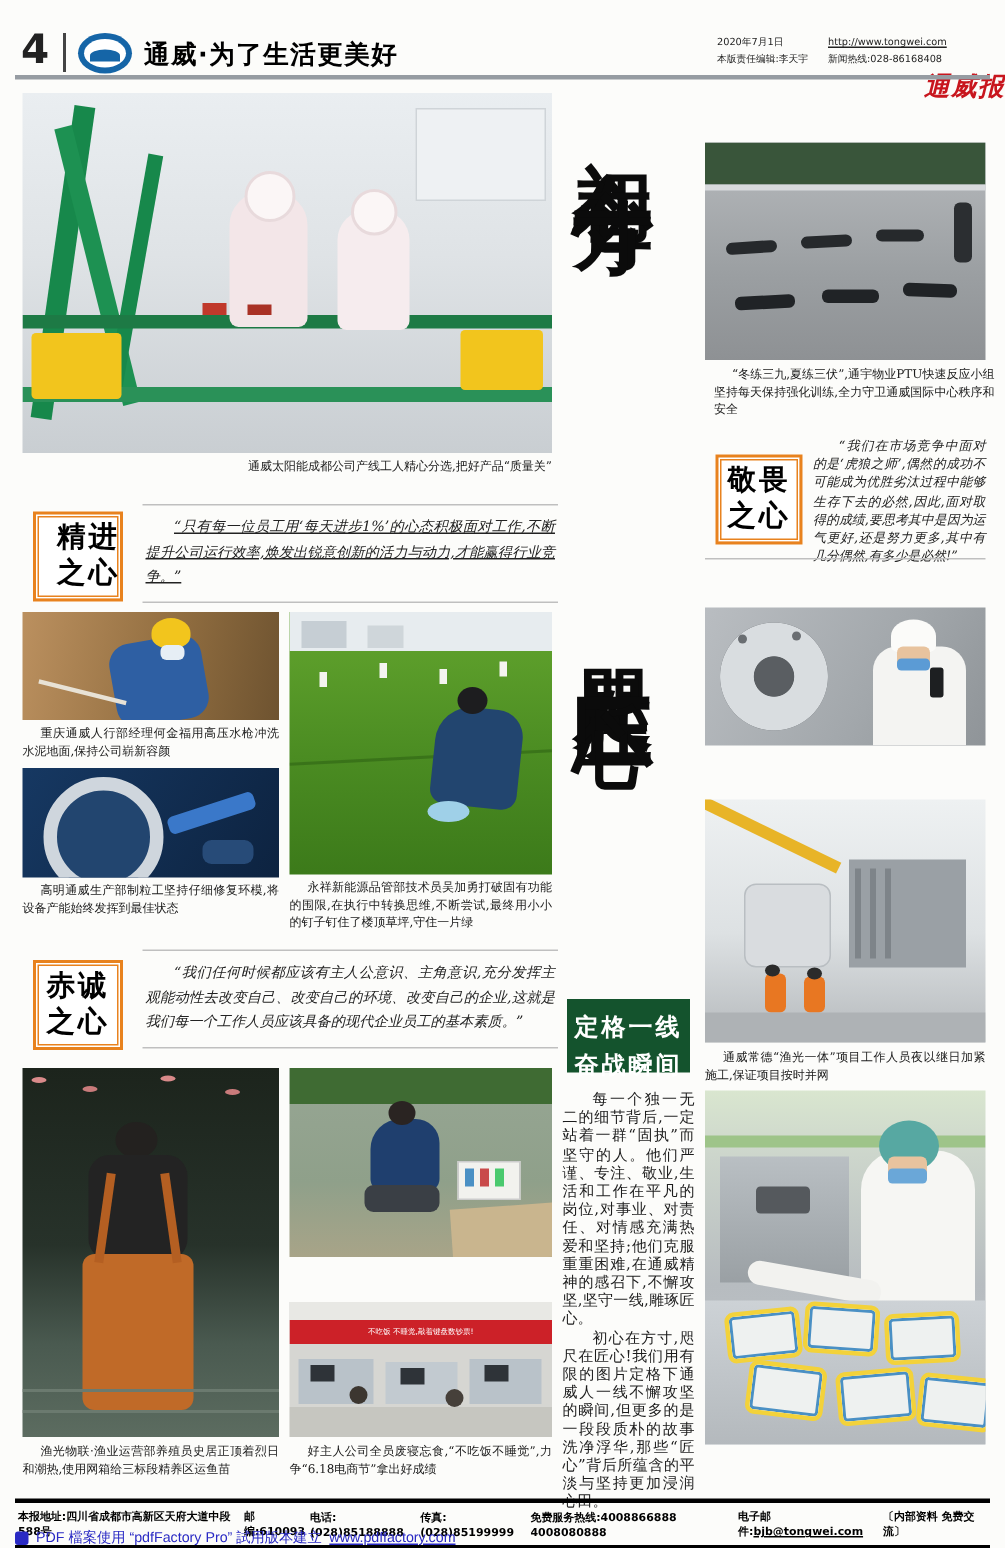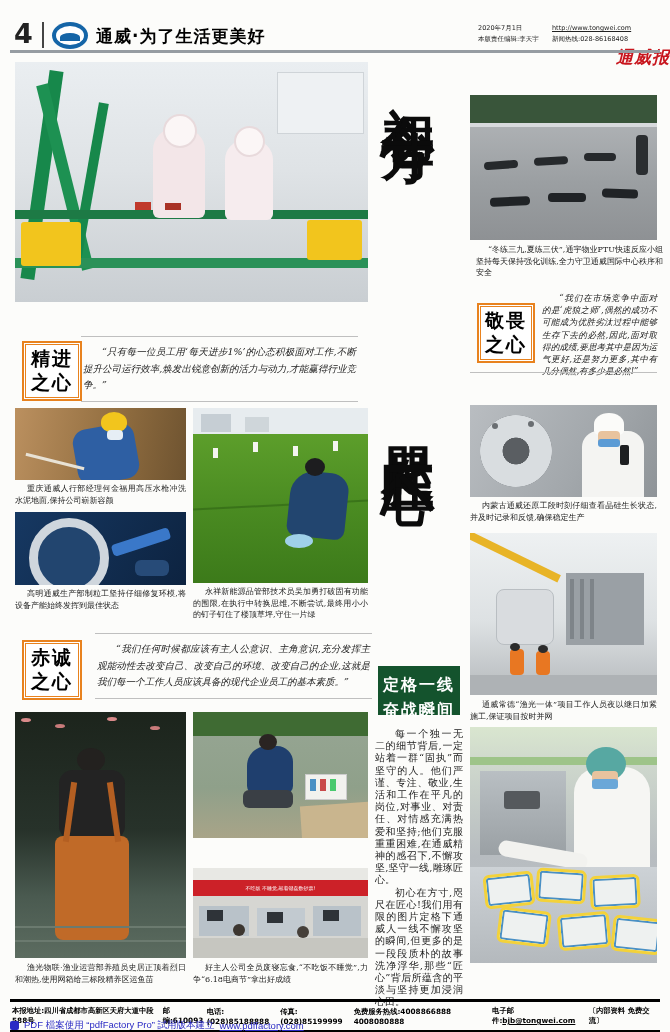--- a/index.html
+++ b/index.html
@@ -82,26 +82,27 @@
     <div style="left:138px;top:66px;width:52px;height:90px;border-radius:22px 22px 6px 6px;background:#f3e6e8;"></div>
     <div style="left:148px;top:52px;width:30px;height:30px;border-radius:50%;background:#fbf6f6;border:2px solid #e8dadc;"></div>
     <div style="left:210px;top:78px;width:48px;height:80px;border-radius:20px 20px 6px 6px;background:#f6ecee;"></div>
     <div style="left:219px;top:64px;width:27px;height:27px;border-radius:50%;background:#fbf6f6;border:2px solid #e8dadc;"></div>
     <div style="left:6px;top:160px;width:60px;height:44px;background:#f2c51d;border-radius:3px;"></div>
     <div style="left:292px;top:158px;width:55px;height:40px;background:#f2c51d;border-radius:3px;"></div>
     <div style="left:120px;top:140px;width:16px;height:8px;background:#c0392b;"></div>
     <div style="left:150px;top:141px;width:16px;height:7px;background:#a93226;"></div>
     <div style="left:262px;top:10px;width:85px;height:60px;background:#eef1f3;border:1px solid #cfd4d8;"></div>
   </div>
-
-  <div class="abs seal" style="left:22px;top:341px;width:56px;padding:4px 0;">
+  <div class="abs cap right" style="left:15px;top:305px;width:353px;">通威太阳能成都公司产线工人精心分选,把好产品“质量关”</div>
+
+  <div class="abs seal" style="left:22px;top:341px;width:56px;padding:4px 0;text-align:right;">
     <span class="ln">精进</span>
     <span class="ln">之心</span>
   </div>
-  <div class="abs quote" style="left:81px;top:336px;width:273px;padding:7px 2px;font-size:9.5px;line-height:1.75;">
+  <div class="abs quote" style="left:95px;top:336px;width:273px;padding:7px 2px;font-size:9.5px;line-height:1.75;text-decoration:underline;">
     <p>“只有每一位员工用‘每天进步1%’的心态积极面对工作,不断提升公司运行效率,焕发出锐意创新的活力与动力,才能赢得行业竞争。”</p>
   </div>
 
   <div class="photo" style="left:15px;top:408px;width:171px;height:72px;background:linear-gradient(100deg,#bb905f 0%,#936f41 55%,#6e5330 100%);">
     <div style="left:60px;top:18px;width:62px;height:56px;border-radius:14px;background:#2e5fa3;transform:rotate(-10deg);"></div>
     <div style="left:86px;top:4px;width:26px;height:20px;border-radius:50% 50% 40% 40%;background:#f2c51d;"></div>
     <div style="left:92px;top:22px;width:16px;height:10px;border-radius:4px;background:#e6eef5;"></div>
     <div style="left:10px;top:52px;width:60px;height:3px;background:#e8e2d5;transform:rotate(14deg);"></div>
   </div>
   <div class="abs cap" style="left:15px;top:483px;width:171px;">重庆通威人行部经理何金福用高压水枪冲洗水泥地面,保持公司崭新容颜</div>
@@ -216,21 +217,20 @@
   <div class="photo" style="left:470px;top:405px;width:187px;height:92px;background:linear-gradient(120deg,#b9bdc1 0%,#a2a7ab 60%,#8f9498 100%);">
     <div style="left:10px;top:10px;width:72px;height:72px;border-radius:50%;background:radial-gradient(circle,#5a5e62 0 26%,#d9dde0 27% 70%,#8a8e92 71% 100%);"></div>
     <div style="left:22px;top:18px;width:6px;height:6px;border-radius:50%;background:#6a6e72;"></div>
     <div style="left:58px;top:16px;width:6px;height:6px;border-radius:50%;background:#6a6e72;"></div>
     <div style="left:112px;top:26px;width:62px;height:66px;border-radius:16px 16px 0 0;background:#f4f4f2;"></div>
     <div style="left:124px;top:8px;width:30px;height:22px;border-radius:50% 50% 20% 20%;background:#fbfbf9;"></div>
     <div style="left:128px;top:26px;width:22px;height:14px;border-radius:4px;background:#e8c39e;"></div>
     <div style="left:128px;top:34px;width:22px;height:8px;border-radius:3px;background:#5b9bd5;"></div>
     <div style="left:150px;top:40px;width:9px;height:20px;background:#1d1f21;border-radius:2px;"></div>
   </div>
-  <div class="abs cap" style="left:470px;top:500px;width:187px;">内蒙古通威还原工段时刻仔细查看晶硅生长状态,并及时记录和反馈,确保稳定生产</div>
 
   <div class="photo" style="left:470px;top:533px;width:187px;height:162px;background:linear-gradient(180deg,#eef1f2 0%,#dde1e3 55%,#b5b9bc 100%);">
     <div style="left:-8px;top:-6px;width:110px;height:8px;background:#e8b427;transform:rotate(26deg);transform-origin:left top;"></div>
     <div style="left:96px;top:40px;width:78px;height:72px;background:#9aa0a5;"></div>
     <div style="left:100px;top:46px;width:4px;height:60px;background:#7e8489;"></div>
     <div style="left:110px;top:46px;width:4px;height:60px;background:#7e8489;"></div>
     <div style="left:120px;top:46px;width:4px;height:60px;background:#7e8489;"></div>
     <div style="left:26px;top:56px;width:56px;height:54px;border-radius:8px;background:#d9dcdf;border:1px solid #b9bec2;"></div>
     <div style="left:40px;top:116px;width:14px;height:26px;border-radius:4px;background:#e87722;"></div>
     <div style="left:40px;top:110px;width:10px;height:8px;border-radius:50%;background:#2b2b2b;"></div>

